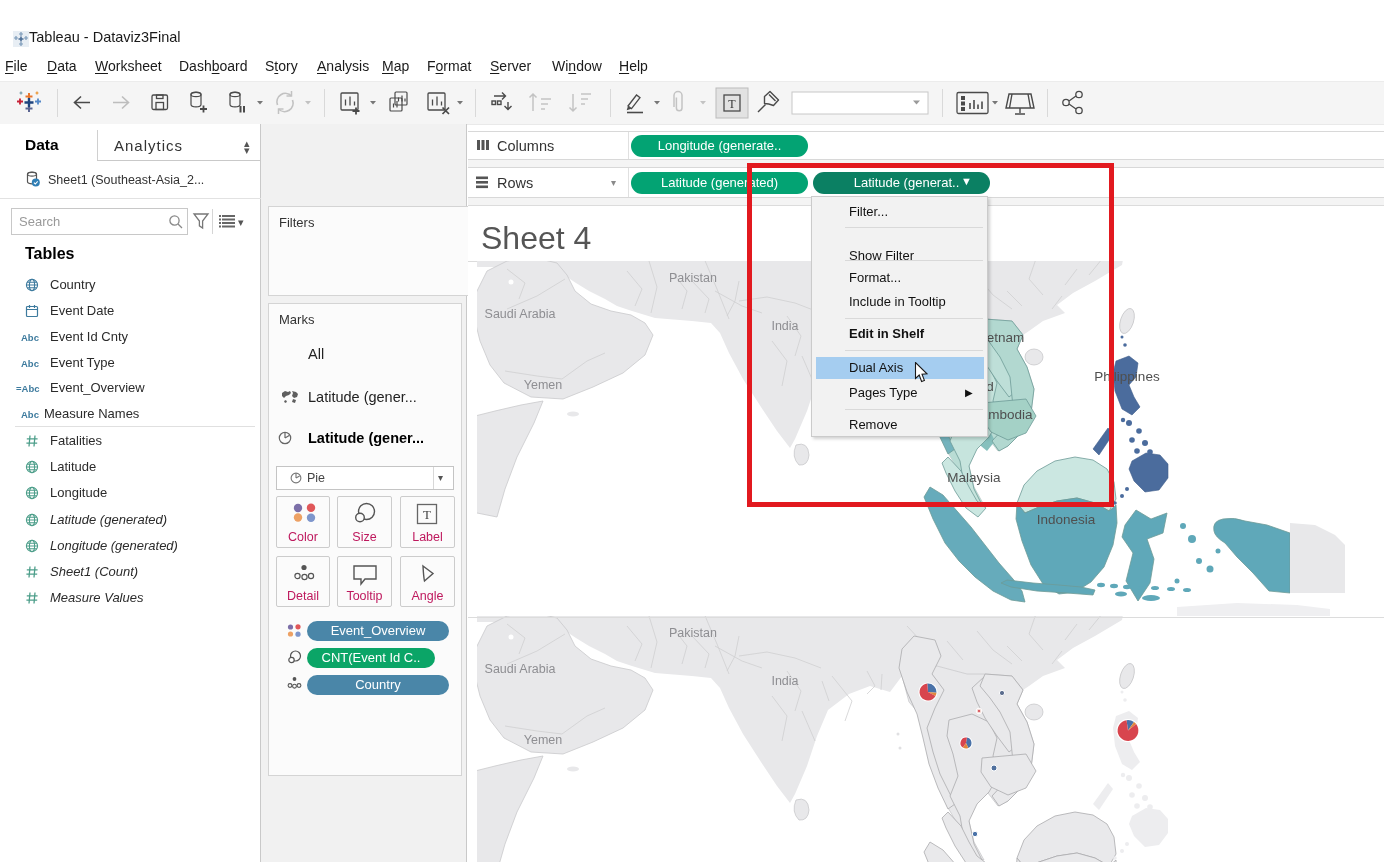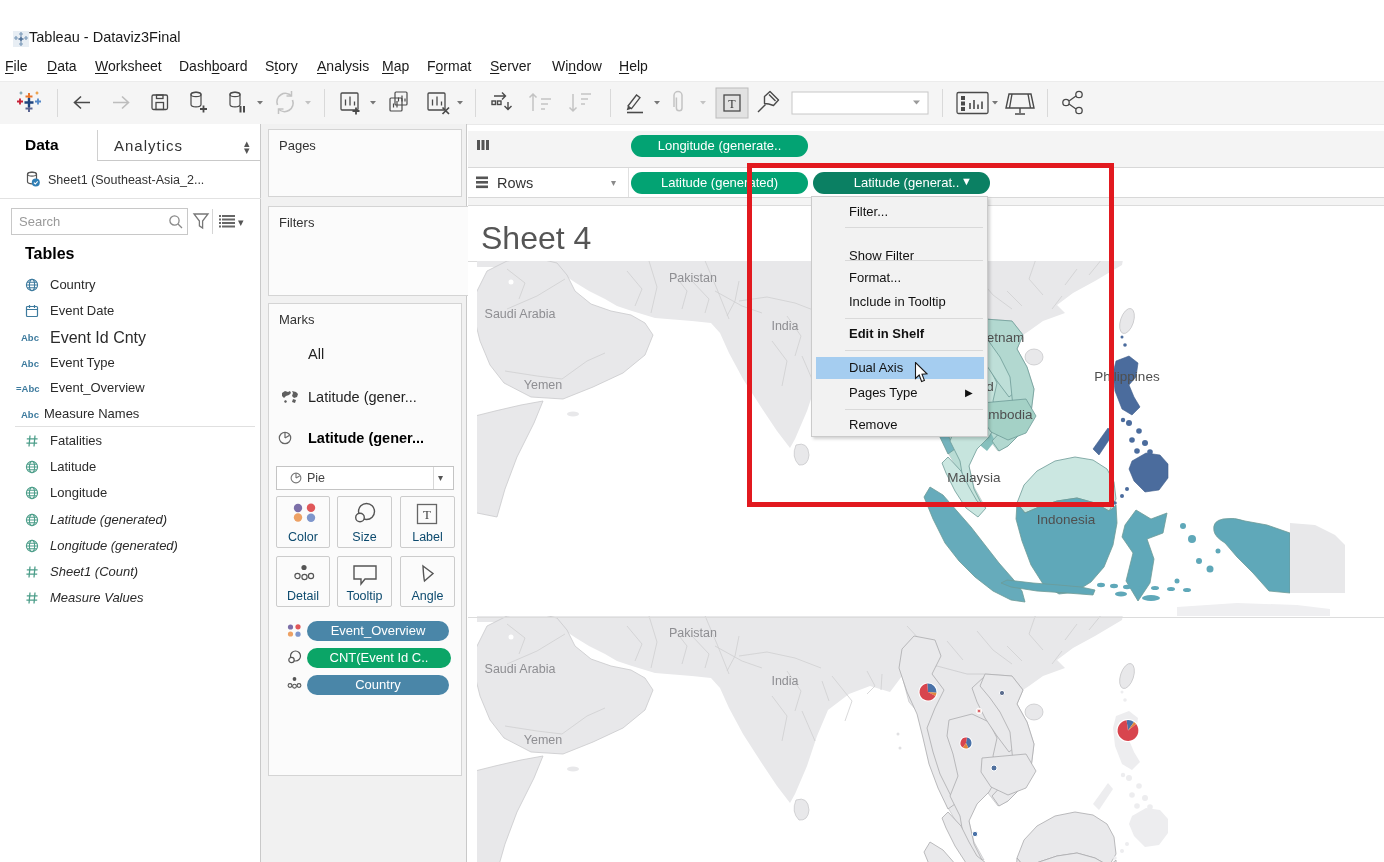--- a/index.html
+++ b/index.html
@@ -26,21 +26,21 @@
 #shelfarea{left:468px;top:107px;width:916px;height:74px;background:#f4f4f4;}
 .shelfrow{position:absolute;left:468px;width:916px;background:#fff;border-top:1px solid #d8d8d8;border-bottom:1px solid #d8d8d8;}
 .shelflabel{position:absolute;left:29px;font-size:14.5px;color:#333;}
 .shelfdiv{position:absolute;left:160px;top:0;width:1px;height:100%;background:#e0e0e0;}
 .pill{position:absolute;height:22px;border-radius:11px;color:#fff;font-size:13px;text-align:center;line-height:22px;white-space:nowrap;}
 .pill.green{background:#03a373;}
 .pill.dgreen{background:#0b8063;}
 .pill.bluep{background:#4a86a8;height:20px;line-height:20px;border-radius:10px;font-size:13px;}
 .pill.greenp{background:#0ba567;height:20px;line-height:20px;border-radius:10px;font-size:13px;}
 .mbtn{position:absolute;background:#fbfbfb;border:1px solid #ccc;border-radius:2px;}
-.mlabel{position:absolute;font-size:12.5px;color:#0c4a6e;text-align:center;}
+.mlabel{position:absolute;font-size:12.5px;color:#be185d;text-align:center;}
 
 #view{left:468px;top:181px;width:916px;height:681px;background:#fff;border-top:1px solid #dcdcdc;}
 #sheettitle{left:481px;top:196px;font-size:32px;color:#555;}
 
 #ctxmenu{left:811px;top:172px;width:177px;height:241px;background:#f2f2f2;border:1px solid #cbcbcb;box-shadow:2px 2px 3px rgba(0,0,0,0.18);}
 .mi{position:absolute;left:37px;font-size:13px;color:#111;white-space:nowrap;}
 .msep{position:absolute;left:33px;width:138px;height:1px;background:#d9d9d9;}
 .mhl{position:absolute;left:4px;width:168px;height:22px;background:#a5cdf0;}
 
 #redrect{left:747px;top:139px;width:367px;height:344px;border:5px solid #e2191f;}
@@ -246,21 +246,21 @@
       </svg>
 <div class="abs" style="left:50px;top:253px;font-size:13px;color:#2b2b2b;white-space:nowrap">Country</div>
 <svg class="abs" style="left:25px;top:280px" width="14" height="14" viewBox="0 0 14 14">
         <g fill="none" stroke="#3e7b9e" stroke-width="1.2">
           <rect x="1.5" y="2.5" width="11" height="10" rx="1"></rect>
           <path d="M1.5 5.5h11M4.5 1v3M9.5 1v3"></path>
         </g>
       </svg>
 <div class="abs" style="left:50px;top:279px;font-size:13px;color:#2b2b2b;white-space:nowrap">Event Date</div>
 <div class="abs" style="left:21px;top:308px;font-size:9.5px;font-weight:bold;color:#3e7b9e">Abc</div>
-<div class="abs" style="left:50px;top:305px;font-size:16px;color:#2b2b2b;white-space:nowrap">Event Id Cnty</div>
+<div class="abs" style="left:50px;top:305px;font-size:13px;color:#2b2b2b;white-space:nowrap">Event Id Cnty</div>
 <div class="abs" style="left:21px;top:334px;font-size:9.5px;font-weight:bold;color:#3e7b9e">Abc</div>
 <div class="abs" style="left:50px;top:331px;font-size:13px;color:#2b2b2b;white-space:nowrap">Event Type</div>
 <div class="abs" style="left:16px;top:359px;font-size:9.5px;font-weight:bold;color:#3e7b9e">=Abc</div>
 <div class="abs" style="left:50px;top:356px;font-size:13px;color:#2b2b2b;white-space:nowrap">Event_Overview</div>
 <div class="abs" style="left:21px;top:385px;font-size:9.5px;font-weight:bold;color:#3e7b9e">Abc</div>
 <div class="abs" style="left:44px;top:382px;font-size:13px;color:#2b2b2b;white-space:nowrap">Measure Names</div>
 <svg class="abs" style="left:25px;top:410px" width="14" height="14" viewBox="0 0 14 14">
         <g stroke="#4d9e8a" stroke-width="1.3">
           <path d="M5 1.5L4 12.5M10 1.5L9 12.5M1.8 4.8h10.8M1.4 9.2h10.8"></path>
         </g>
@@ -307,23 +307,20 @@
 <svg class="abs" style="left:25px;top:567px" width="14" height="14" viewBox="0 0 14 14">
         <g stroke="#4d9e8a" stroke-width="1.3">
           <path d="M5 1.5L4 12.5M10 1.5L9 12.5M1.8 4.8h10.8M1.4 9.2h10.8"></path>
         </g>
       </svg>
 <div class="abs" style="left:50px;top:566px;font-size:13px;color:#2b2b2b;font-style:italic;white-space:nowrap">Measure Values</div>
 </div>
 <div class="abs" style="left:15px;top:402px;width:240px;height:1px;background:#e0e0e0"></div>
 
 <div class="abs" id="midpanel"></div>
-<div class="abs card" style="left:268px;top:105px;width:194px;height:68px">
-      <div class="cardlabel">Pages</div>
-    </div>
 <div class="abs card" style="left:268px;top:182px;width:210px;height:90px">
       <div class="cardlabel">Filters</div>
     </div>
 <div class="abs card" style="left:268px;top:279px;width:194px;height:473px">
       <div class="cardlabel">Marks</div>
     </div>
 <div id="markscontent">
 <div class="abs" style="left:308px;top:322px;font-size:14.5px;color:#222">All</div>
 <svg class="abs" style="left:281px;top:366px" width="18" height="14" viewBox="0 0 18 14">
  <g fill="#5f5f5f">
@@ -389,31 +386,35 @@
  <circle cx="4.5" cy="4" r="2.6" fill="#7c6fa8"></circle>
         <circle cx="12" cy="3.8" r="2.6" fill="#e05759"></circle>
  <circle cx="4.5" cy="11" r="2.6" fill="#eda164"></circle>
         <circle cx="12" cy="11.2" r="2.6" fill="#7e96cc"></circle>
 </svg>
 <div class="pill bluep" style="left:307px;top:597px;width:142px">Event_Overview</div>
 <svg class="abs" style="left:286px;top:625px" width="17" height="17" viewBox="0 0 17 17">
  <circle cx="9.5" cy="7" r="5" fill="none" stroke="#555" stroke-width="1.2"></circle>
  <circle cx="5.5" cy="11" r="2.7" fill="#fff" stroke="#555" stroke-width="1.2"></circle>
 </svg>
-<div class="pill greenp" style="left:307px;top:624px;width:144px">CNT(Event Id C..</div>
+<div class="pill greenp" style="left:307px;top:624px;width:128px">CNT(Event Id C..</div>
 <svg class="abs" style="left:287px;top:652px" width="15" height="15" viewBox="0 0 15 15">
  <circle cx="7.5" cy="3" r="1.9" fill="#555"></circle>
  <circle cx="3" cy="9.5" r="1.9" fill="none" stroke="#555" stroke-width="1.1"></circle>
  <circle cx="7.5" cy="10.2" r="1.9" fill="none" stroke="#555" stroke-width="1.1"></circle>
  <circle cx="12" cy="9.5" r="1.9" fill="none" stroke="#555" stroke-width="1.1"></circle>
 </svg>
 <div class="pill bluep" style="left:307px;top:651px;width:142px">Country</div>
 </div>
 
 <div class="abs" id="shelfarea"></div>
+<div class="abs shelfrow" style="top:107px;height:29px">
+  <div class="shelflabel" style="top:6px">Columns</div>
+      <div class="shelfdiv"></div>
+    </div>
 <div class="abs shelfrow" style="top:143px;height:31px">
   <div class="shelflabel" style="top:7px">Rows</div>
       <div class="shelfdiv"></div>
     </div>
 <svg class="abs" style="left:476px;top:114px" width="14" height="14" viewBox="0 0 14 14">
       <g fill="#555">
         <rect x="1" y="2" width="3" height="10"></rect>
         <rect x="5.5" y="2" width="3" height="10"></rect>
         <rect x="10" y="2" width="3" height="10"></rect>
       </g>

